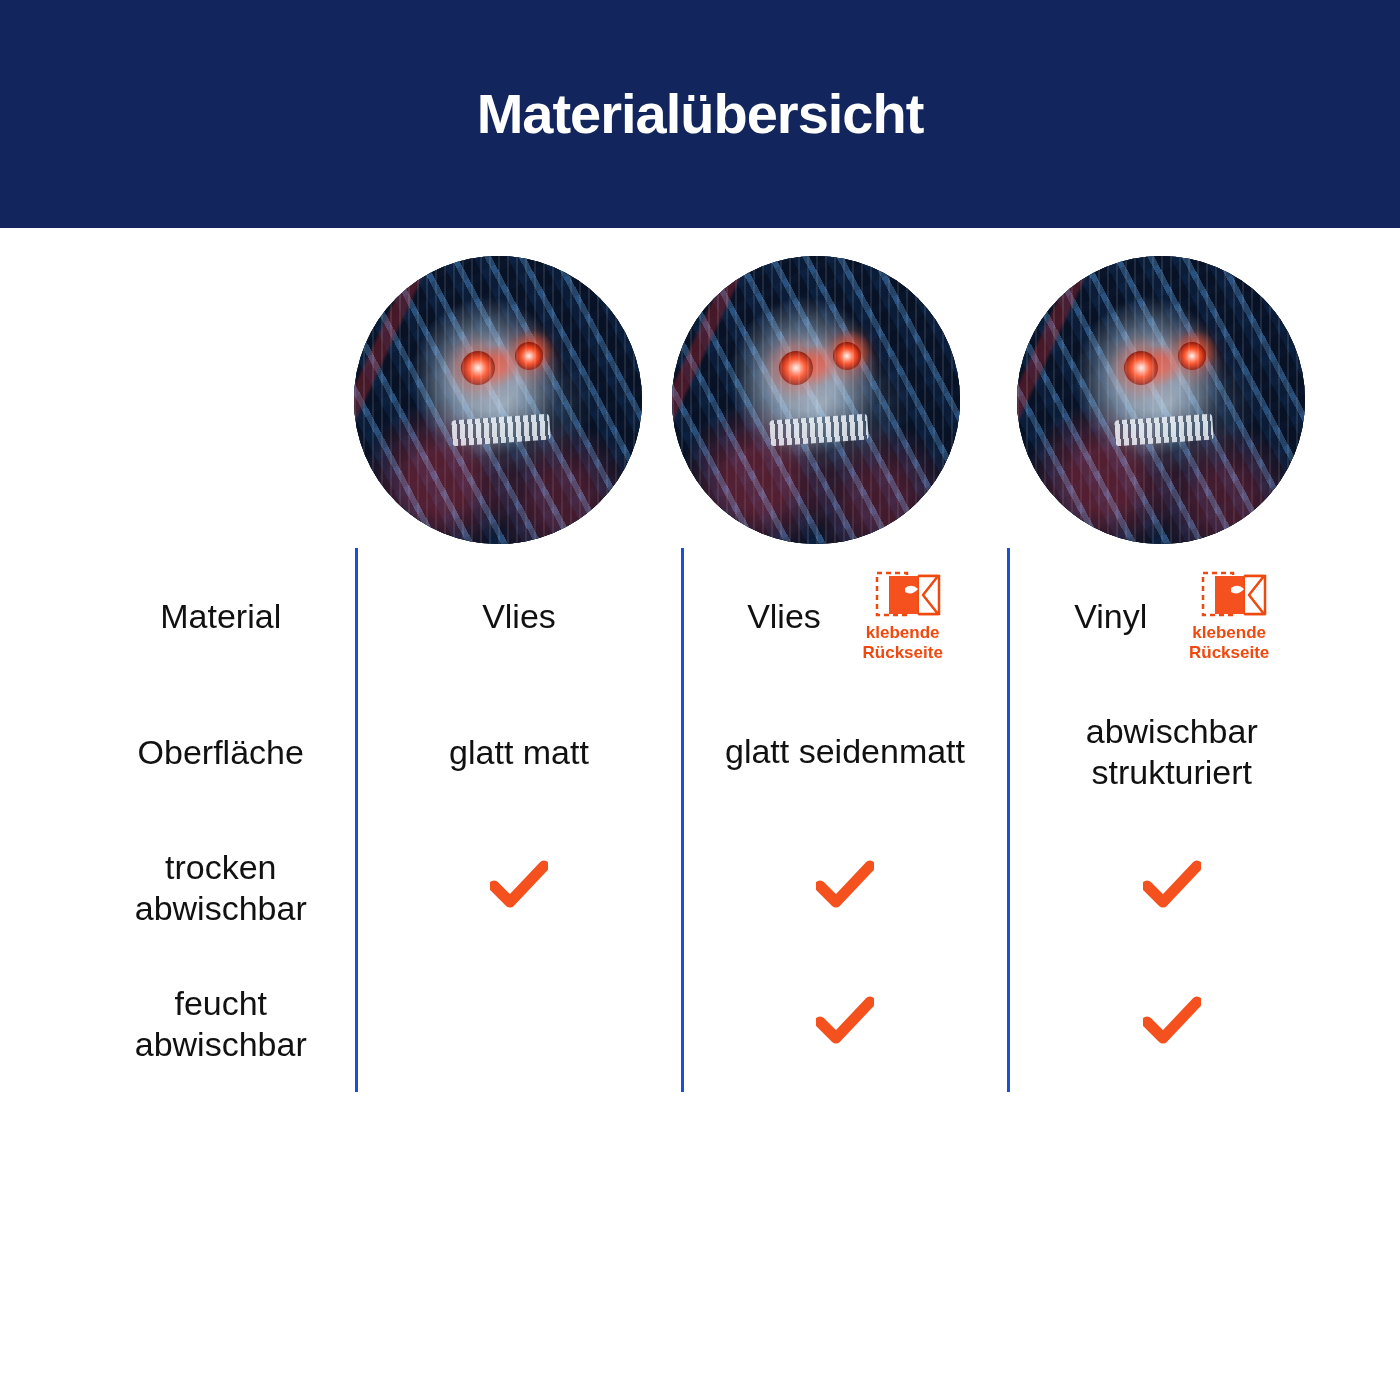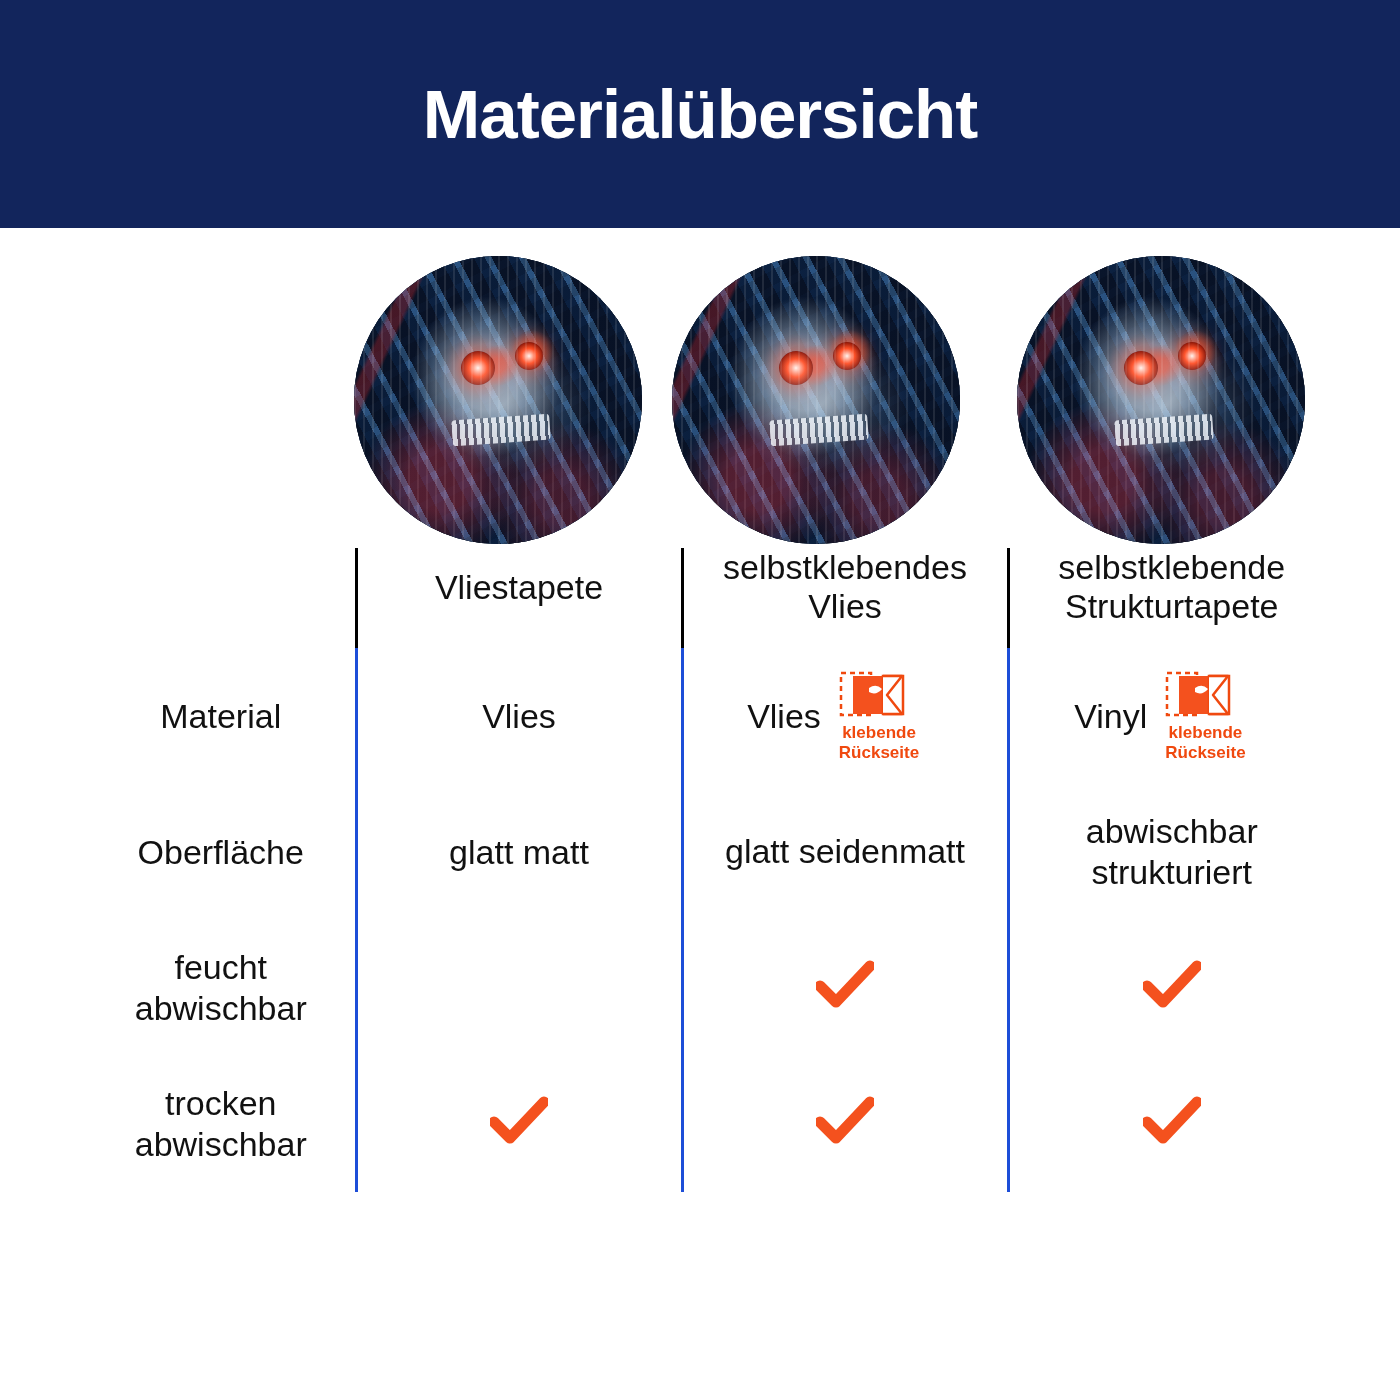--- a/index.html
+++ b/index.html
@@ -22,21 +22,21 @@
   
   .header {
     height: 228px;
     background: #12255c;
     display: flex;
     align-items: center;
     justify-content: center;
   }
   .header-title {
     color: #ffffff;
-    font-size: 69px;
+    font-size: 56px;
     font-weight: bold;
     letter-spacing: -1px;
     line-height: 1;
   }
 
   
   .samples {
     position: absolute;
     top: 250px;
     left: 0;
@@ -151,21 +151,21 @@
     justify-content: center;
     gap: 18px;
   }
   .cell-text { white-space: nowrap; }
   .two-line { line-height: 1.22; }
 
   
   .badge {
     display: inline-flex;
     flex-direction: column;
-    align-items: flex-start;
+    align-items: flex-end;
     width: 104px;
   }
   .badge-glyph {
     width: 68px;
     height: 50px;
     position: relative;
   }
   .badge-caption {
     font-size: 17px;
     font-weight: bold;
@@ -218,26 +218,20 @@
   <div class="table-wrap">
     <table class="matrix">
       <colgroup>
         <col class="c-label">
         <col class="c-col">
         <col class="c-col">
         <col class="c-col">
       </colgroup>
 
       <tbody>
-          <tr class="row-head">
-        <td></td>
-        <td class="vsep">Vliestapete</td>
-        <td class="vsep">selbstklebendes Vlies</td>
-        <td class="vsep">selbstklebende Strukturtapete</td>
-      </tr>
 
       <tr class="row-data">
         <td class="label">Material</td>
         <td class="vsep">
           <div class="cell-inner">
             <span class="cell-text">Vlies</span>
           </div>
         </td>
         <td class="vsep">
           <div class="cell-inner">
@@ -284,48 +278,48 @@
       </tr>
 
 
       <tr class="row-data">
         <td class="label">Oberfläche</td>
         <td class="vsep">glatt matt</td>
         <td class="vsep two-line">glatt seidenmatt</td>
         <td class="vsep two-line">abwischbar strukturiert</td>
       </tr>
 
+      <tr class="row-data">
+        <td class="label">trocken abwischbar</td>
+        <td class="vsep">
+          <span class="check">
+            <svg width="58" height="48" viewBox="0 0 58 48" xmlns="http://www.w3.org/2000/svg">
+              <path d="M4 26 L20 42 L54 6" fill="none" stroke="#f4511e" stroke-width="11" stroke-linecap="round" stroke-linejoin="round"></path>
+            </svg>
+          </span>
+        </td>
+        <td class="vsep">
+          <span class="check">
+            <svg width="58" height="48" viewBox="0 0 58 48" xmlns="http://www.w3.org/2000/svg">
+              <path d="M4 26 L20 42 L54 6" fill="none" stroke="#f4511e" stroke-width="11" stroke-linecap="round" stroke-linejoin="round"></path>
+            </svg>
+          </span>
+        </td>
+        <td class="vsep">
+          <span class="check">
+            <svg width="58" height="48" viewBox="0 0 58 48" xmlns="http://www.w3.org/2000/svg">
+              <path d="M4 26 L20 42 L54 6" fill="none" stroke="#f4511e" stroke-width="11" stroke-linecap="round" stroke-linejoin="round"></path>
+            </svg>
+          </span>
+        </td>
+      </tr>
+
       <tr class="row-data row-last">
         <td class="label">feucht abwischbar</td>
         <td class="vsep"></td>
-        <td class="vsep">
-          <span class="check">
-            <svg width="58" height="48" viewBox="0 0 58 48" xmlns="http://www.w3.org/2000/svg">
-              <path d="M4 26 L20 42 L54 6" fill="none" stroke="#f4511e" stroke-width="11" stroke-linecap="round" stroke-linejoin="round"></path>
-            </svg>
-          </span>
-        </td>
-        <td class="vsep">
-          <span class="check">
-            <svg width="58" height="48" viewBox="0 0 58 48" xmlns="http://www.w3.org/2000/svg">
-              <path d="M4 26 L20 42 L54 6" fill="none" stroke="#f4511e" stroke-width="11" stroke-linecap="round" stroke-linejoin="round"></path>
-            </svg>
-          </span>
-        </td>
-      </tr>
-
-      <tr class="row-data">
-        <td class="label">trocken abwischbar</td>
-        <td class="vsep">
-          <span class="check">
-            <svg width="58" height="48" viewBox="0 0 58 48" xmlns="http://www.w3.org/2000/svg">
-              <path d="M4 26 L20 42 L54 6" fill="none" stroke="#f4511e" stroke-width="11" stroke-linecap="round" stroke-linejoin="round"></path>
-            </svg>
-          </span>
-        </td>
         <td class="vsep">
           <span class="check">
             <svg width="58" height="48" viewBox="0 0 58 48" xmlns="http://www.w3.org/2000/svg">
               <path d="M4 26 L20 42 L54 6" fill="none" stroke="#f4511e" stroke-width="11" stroke-linecap="round" stroke-linejoin="round"></path>
             </svg>
           </span>
         </td>
         <td class="vsep">
           <span class="check">
             <svg width="58" height="48" viewBox="0 0 58 48" xmlns="http://www.w3.org/2000/svg">

